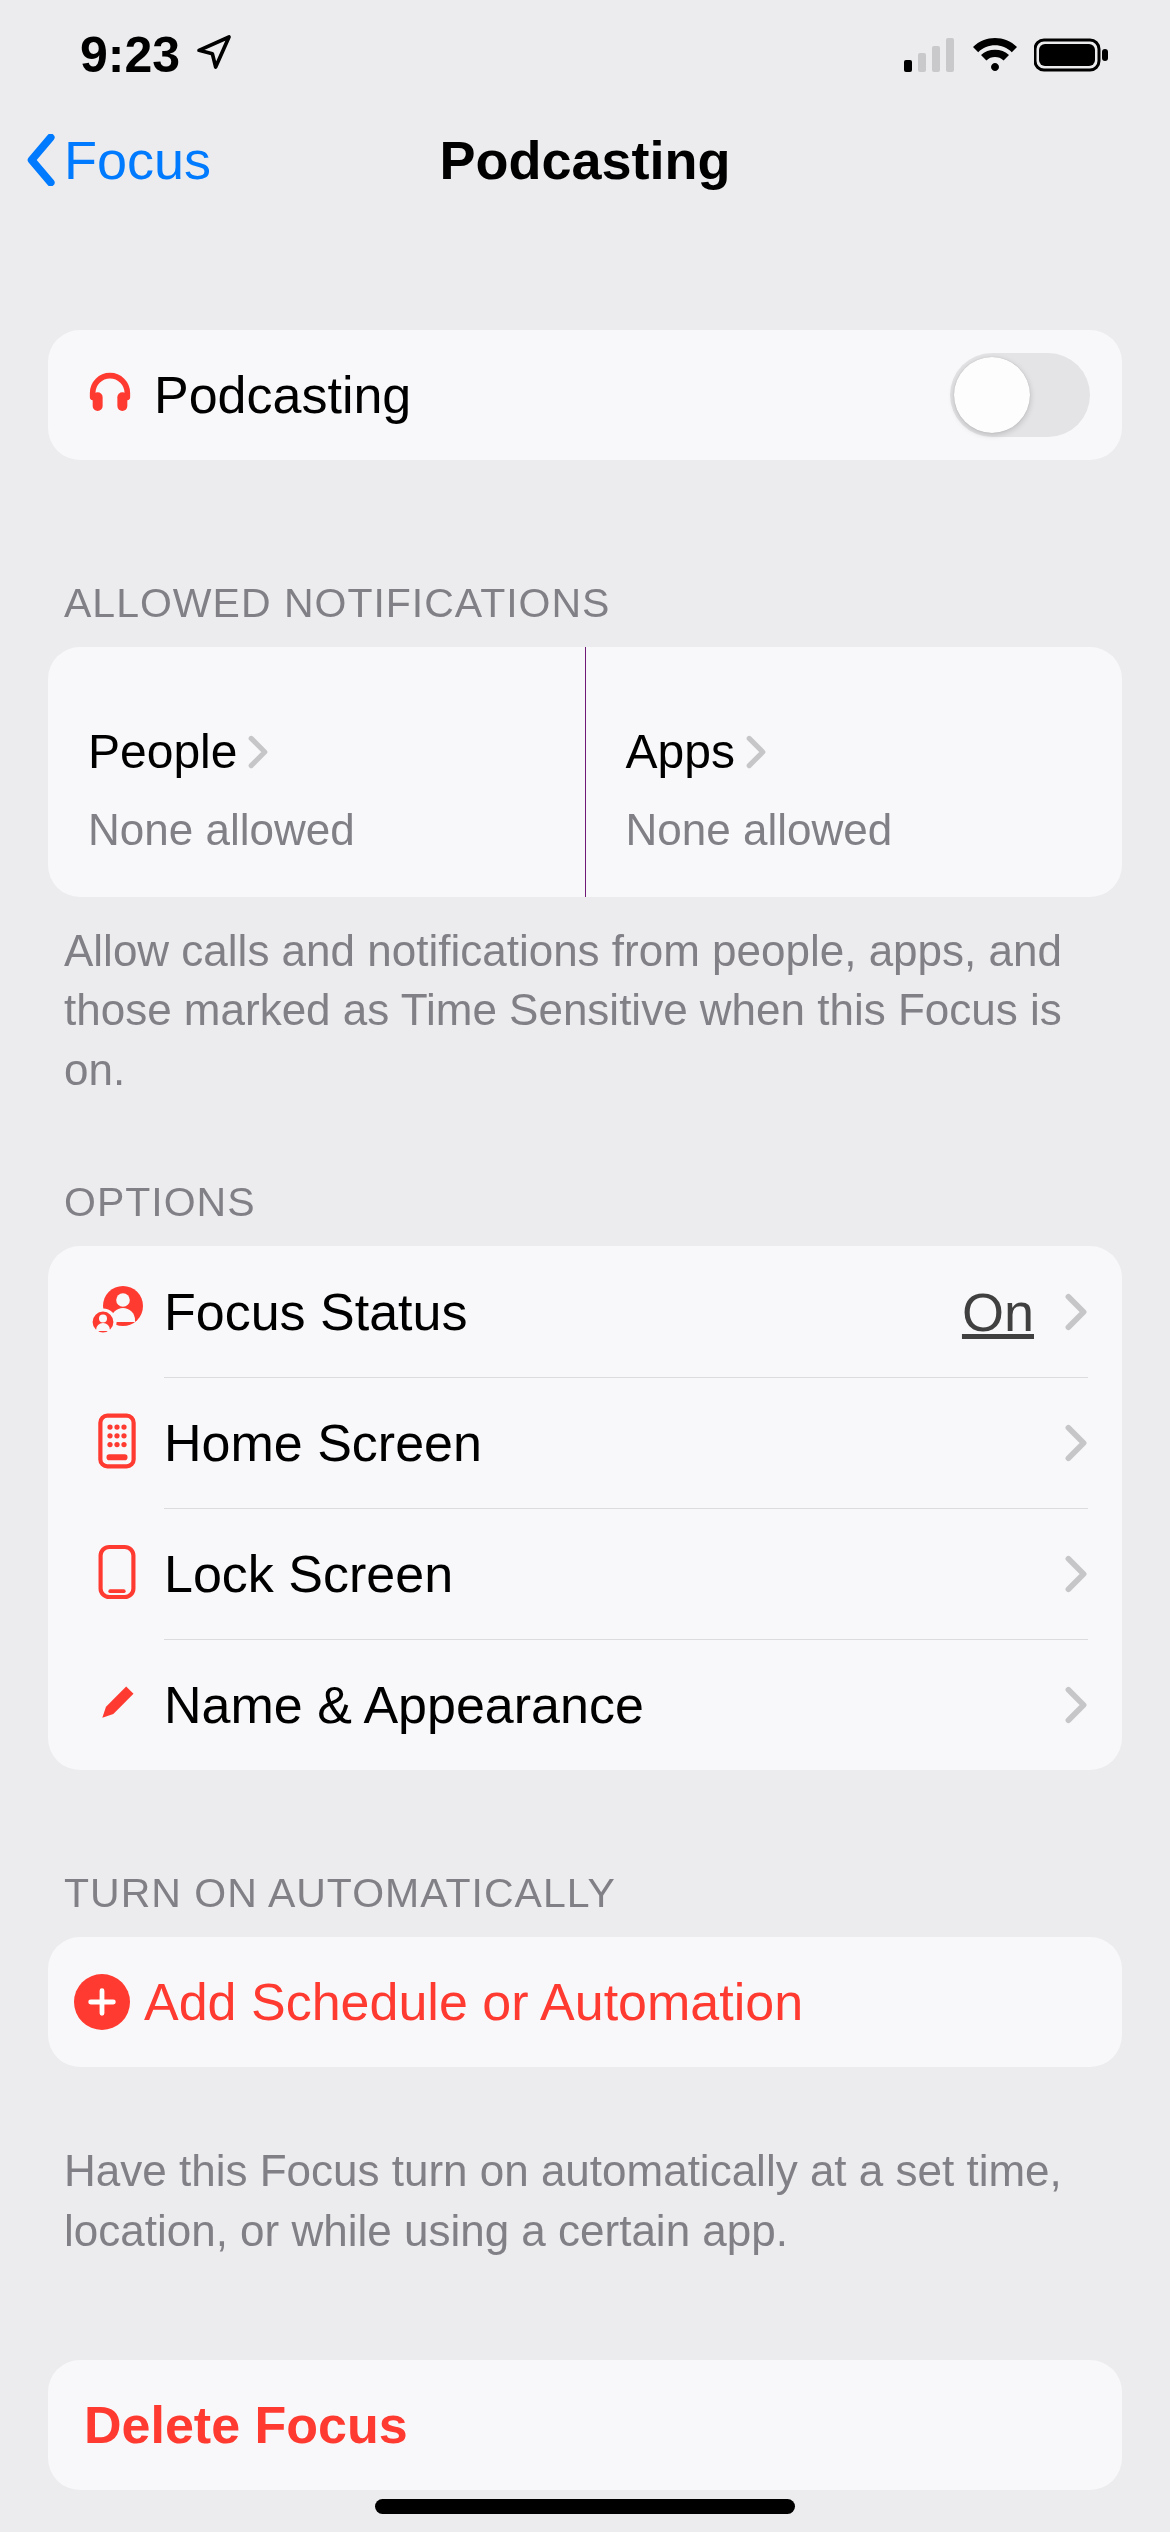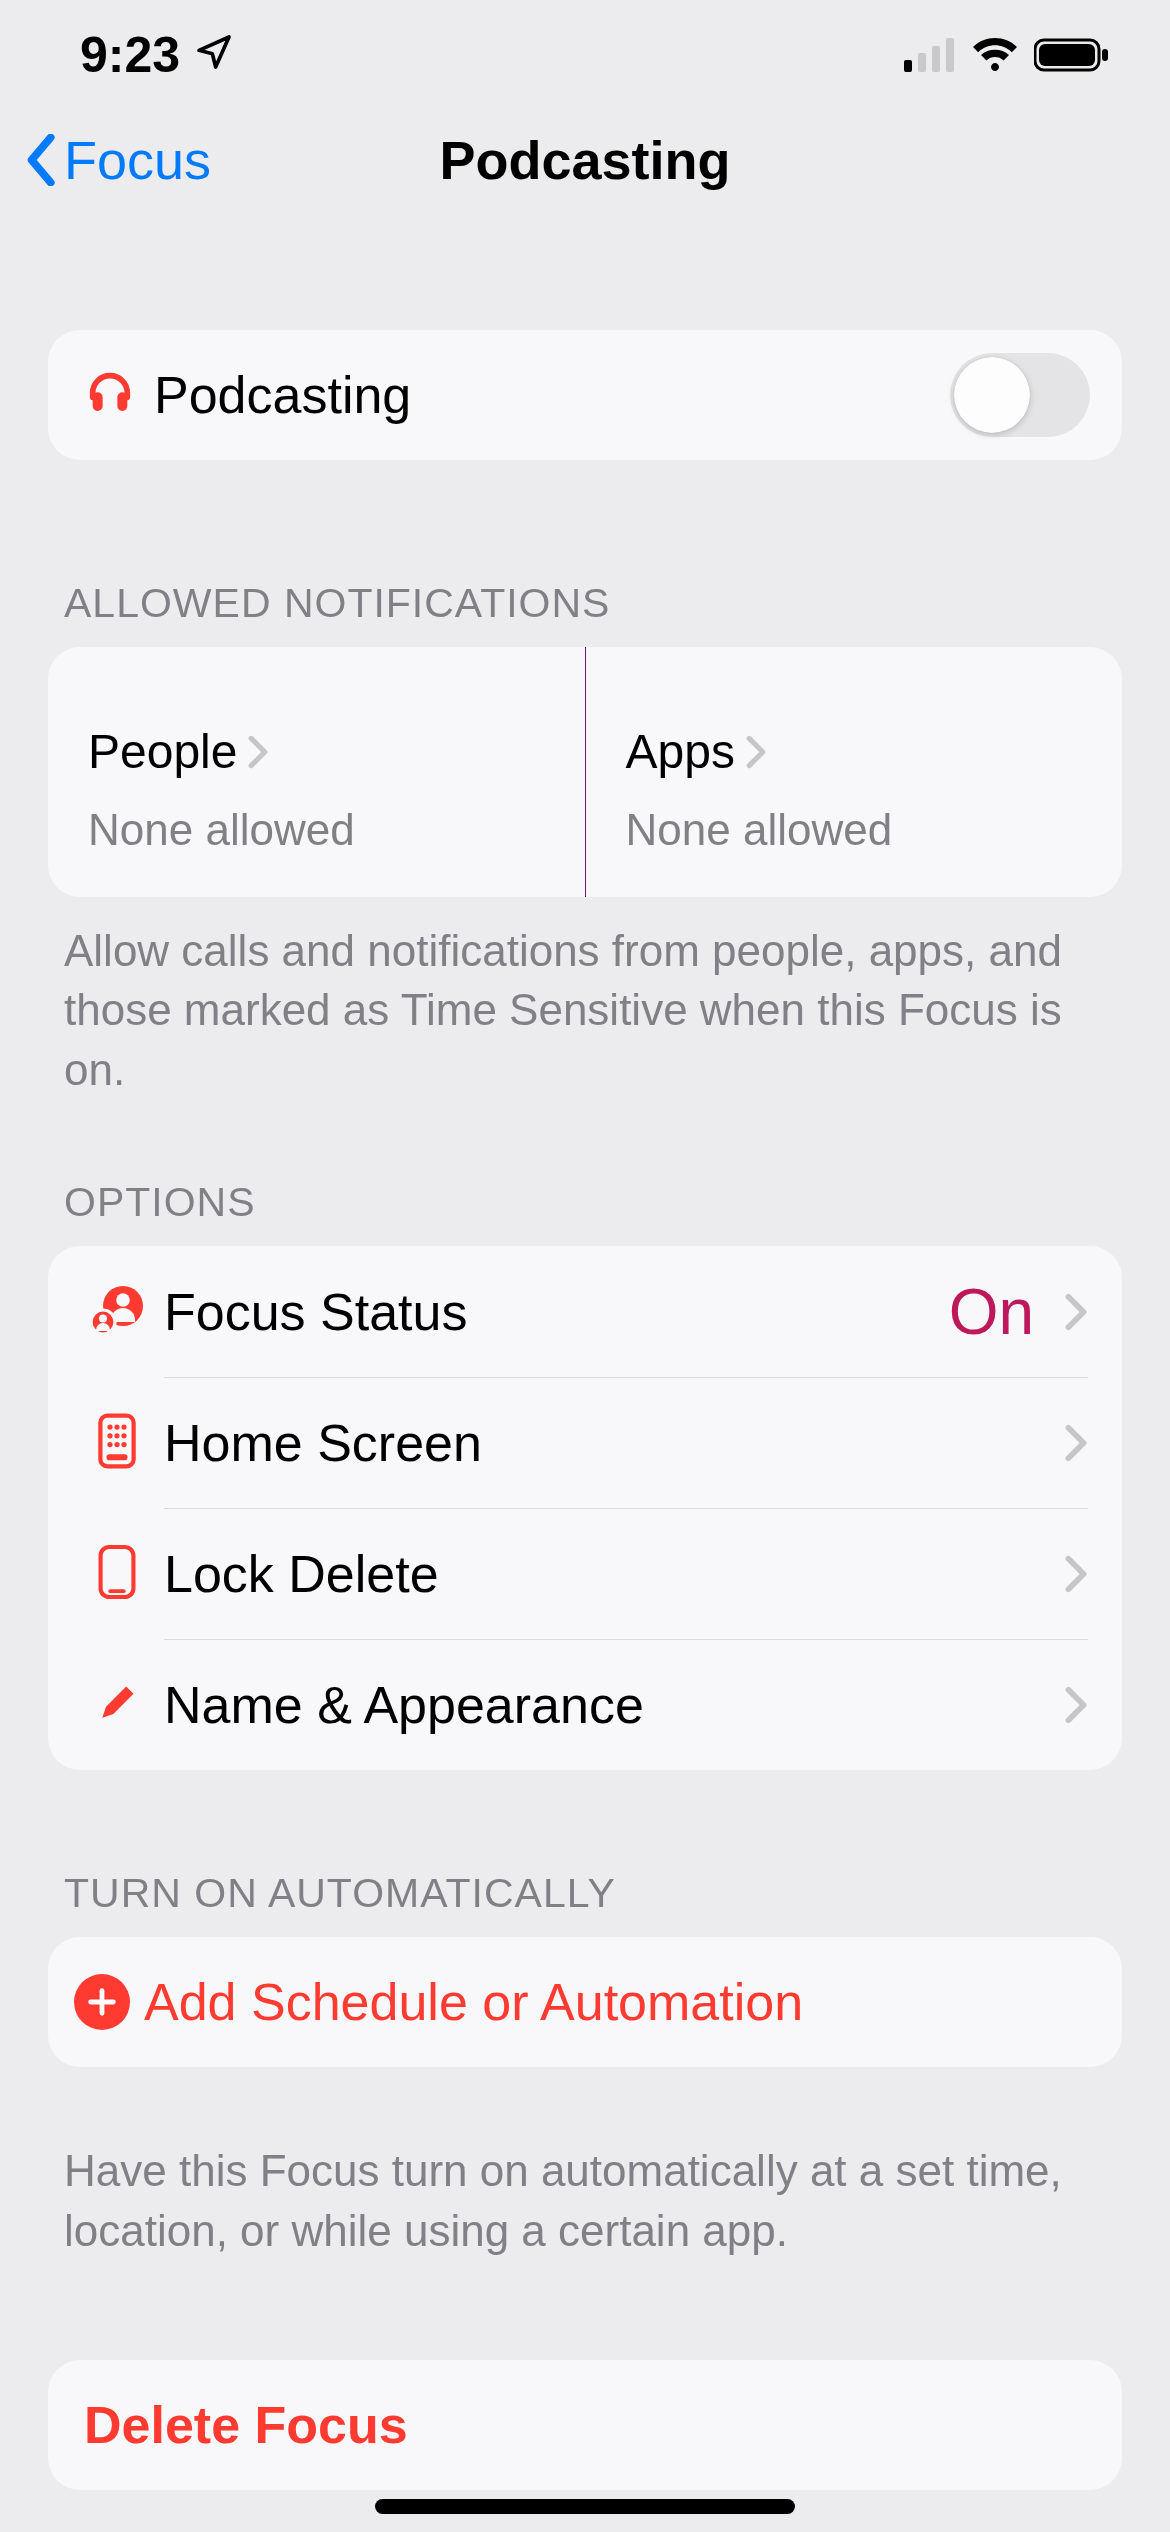--- a/index.html
+++ b/index.html
@@ -164,22 +164,23 @@
     height: 100%;
     display: flex;
     align-items: center;
     gap: 16px;
   }
   .row-label {
     flex: 1;
     font-size: 52px;
   }
   .row-value {
-    font-size: 64px;
-    color: #be185d;
+    font-size: 54px;
+    color: #404040;
+    text-decoration: underline;
   }
   .row-chevron {
     color: #c6c6c8;
     display: flex;
     margin-left: 14px;
   }
 
   .add-row {
     display: flex;
     align-items: center;
@@ -387,21 +388,21 @@
     <div class="row">
       <div class="row-icon">
         <span>
           <svg width="38" height="56" viewBox="0 0 22 32">
             <rect x="1.5" y="1.5" width="19" height="29" rx="5" fill="none" stroke="#ff3a30" stroke-width="2.4"></rect>
             <rect x="6" y="26" width="10" height="2.2" rx="1.1" fill="#ff3a30"></rect>
           </svg>
         </span>
       </div>
       <div class="row-inner">
-        <div class="row-label">Lock Delete</div>
+        <div class="row-label">Lock Screen</div>
         <span class="row-chevron">
           <svg width="24" height="38" viewBox="0 0 12 20">
               <path d="M2 2 L10 10 L2 18" fill="none" stroke="#c6c6c8" stroke-width="3" stroke-linecap="round" stroke-linejoin="round"></path>
             </svg>
         </span>
       </div>
     </div>
 
     <div class="row">
       <div class="row-icon">

